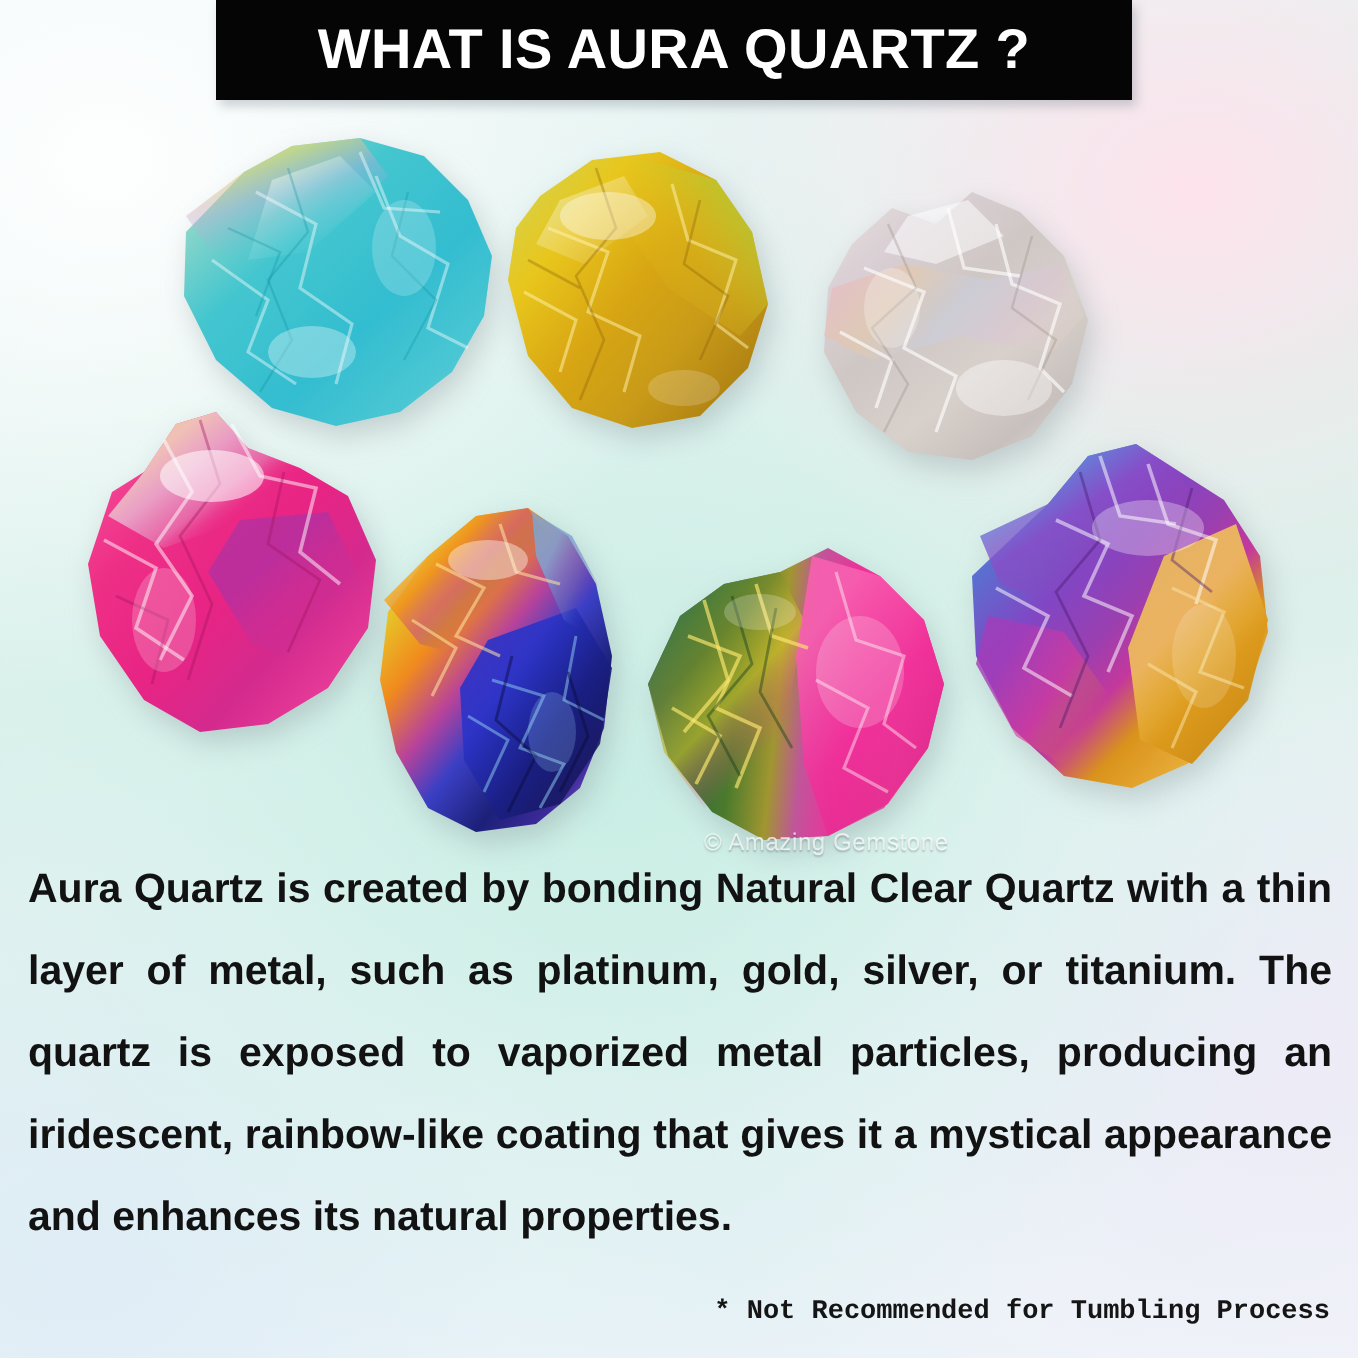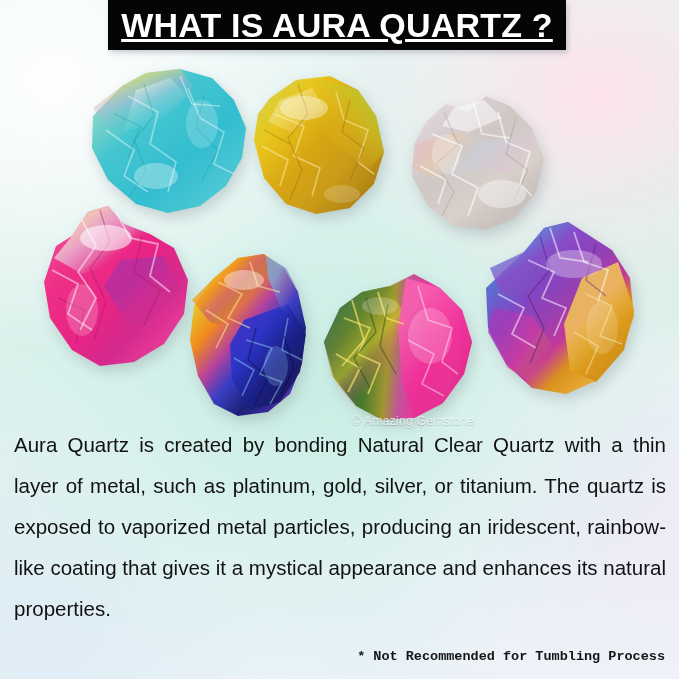--- a/index.html
+++ b/index.html
@@ -36,25 +36,24 @@
     background: #050505;
     display: flex;
     align-items: center;
     justify-content: center;
     box-shadow: 2px 3px 5px rgba(120,130,140,0.35);
   }
   .title-banner .title-text {
     color: #ffffff;
     font-family: "Liberation Sans", sans-serif;
     font-weight: 700;
-    font-size: 34px;
+    font-size: 28px;
     letter-spacing: 0.2px;
     white-space: nowrap;
     line-height: 1;
-    text-decoration: underline;
   }
 
   
   .gems {
     position: absolute;
     left: 0;
     top: 52px;
     width: 679px;
     height: 360px;
   }
@@ -82,21 +81,21 @@
 
   
   .body-copy {
     position: absolute;
     left: 14px;
     top: 424px;
     width: 652px;
   }
   .body-copy p {
     font-family: "Liberation Sans", sans-serif;
-    font-weight: 400;
+    font-weight: 700;
     font-size: 20.5px;
     line-height: 41px;
     color: #121212;
     text-align: justify;
     text-justify: inter-word;
     margin: 0;
   }
 
   .footnote {
     position: absolute;

